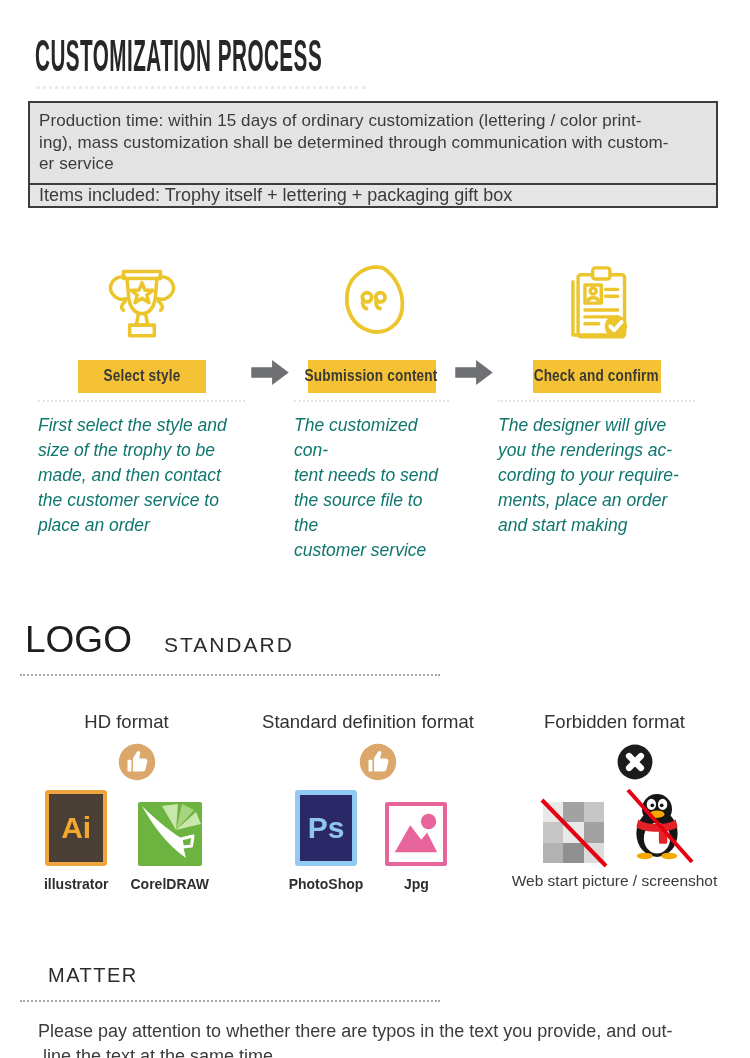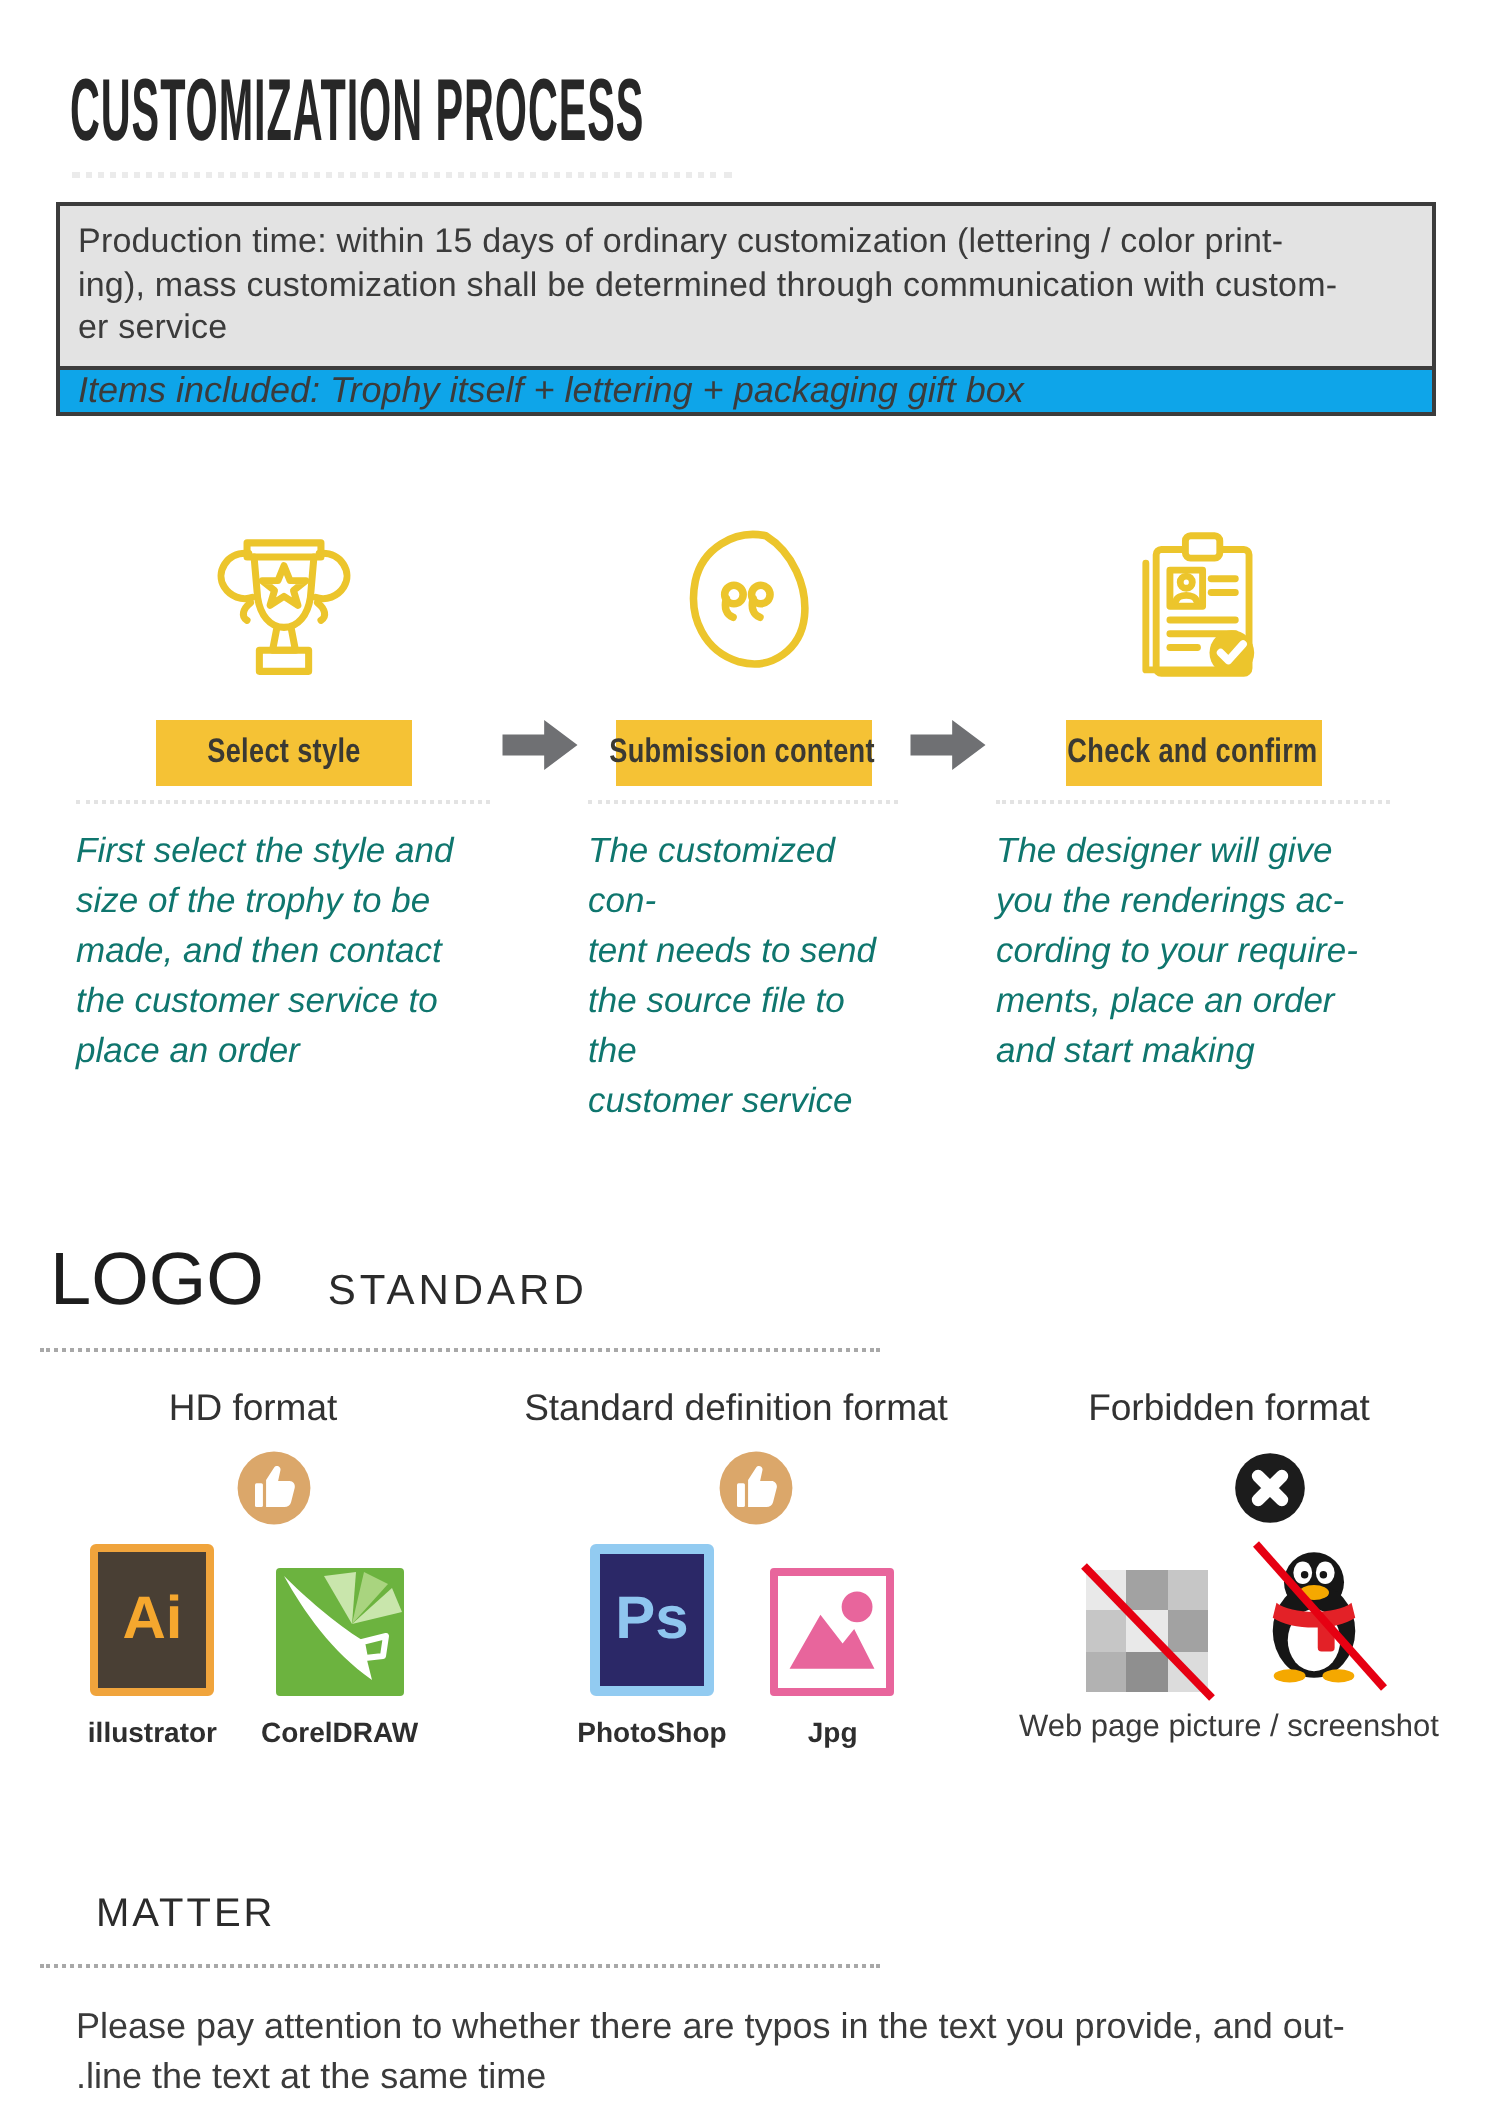--- a/index.html
+++ b/index.html
@@ -14,21 +14,21 @@
     transform:scaleX(0.47); transform-origin:left center;
   }
   .title-underline{ margin:8px 0 0 36px; width:330px; border-top:3px dotted rgba(0,0,0,0.08); }
 
   
   .info-box{ margin:12px 32px 0 28px; border:2px solid #3c3c3c; }
   .info-row-top{
     background:#e3e3e3; border-bottom:2px solid #3c3c3c; padding:7px 25px 8px 9px;
     font-size:17px; line-height:21.5px; white-space:pre-line; color:#3b3b3b; letter-spacing:0.1px;
   }
-  .info-row-bottom{ background:#0ea5e9; padding:0 9px; font-size:18px; color:#3b3b3b;font-style:italic; }
+  .info-row-bottom{ background:#e5e5e5; padding:0 9px; font-size:18px; color:#3b3b3b; }
 
   
   .process{ margin:50px 55px 0 38px; display:flex; justify-content:space-between; }
   .step{ display:flex; flex-direction:column; }
   .step-1{ width:207px; } .step-2{ width:155px; } .step-3{ width:197px; }
   .step-iconbox{ height:92px; display:flex; align-items:center; justify-content:center; }
   .step-btn{
     margin:10px auto 0 auto; width:128px; height:33px; background:#f5c235;
     display:flex; align-items:center; justify-content:center;
   }
@@ -39,21 +39,21 @@
   .step-sep{ margin-top:7px; border-top:2px dotted #e3e3e3; }
   .step-desc{ margin-top:11px; font-size:17.5px; line-height:25px; white-space:pre-line; color:#0f766e;font-style:italic; }
   .flow-arrow{ flex:none; margin-top:102px; }
 
   
   .logo-header{ margin:56px 0 0 25px; display:flex; align-items:baseline; }
   .logo-title{ font-size:37px; font-weight:400; color:#1d1d1d; letter-spacing:0; }
   .logo-subtitle{ margin-left:32px; font-size:21px; font-weight:400; color:#2b2b2b; letter-spacing:2px; }
   .dotted-line{ margin:13px 0 0 20px; width:420px; border-top:2px dotted #a8a8a8; }
 
-  .logo-grid{ margin-top:17px; padding-left:14px; display:grid; grid-template-columns:225px 258px 235px; }
+  .logo-grid{ margin-top:35px; padding-left:14px; display:grid; grid-template-columns:225px 258px 235px; }
   .format-header{ text-align:center; font-size:18.5px; color:#323232; }
   .verdict-row{ margin-top:9px; height:40px; display:flex; justify-content:center; align-items:center; }
   .verdict-shift-sm{ transform:translateX(10px); }
   .verdict-shift-lg{ transform:translateX(20px); }
   .logos-row{ margin-top:8px; display:flex; justify-content:center; align-items:flex-end; gap:22px; }
   .format-item{ display:flex; flex-direction:column; align-items:center; }
   .logo-label{ margin-top:10px; font-size:14px; font-weight:700; color:#2e2e2e; text-align:center; }
   .col3-caption{ margin-top:8px; font-size:15.5px; color:#3a3a3a; text-align:center; white-space:nowrap; }
 
   .tile-ai{
@@ -290,21 +290,21 @@
             <path d="M12,31 C20,37.5 44,37.5 52,31 L54,39 C44,46 20,46 10,39 Z" fill="#e32127"></path>
             <rect x="34" y="40" width="9" height="17" rx="2" fill="#e32127"></rect>
             <ellipse cx="19" cy="70" rx="8.5" ry="3.5" fill="#f5a800"></ellipse>
             <ellipse cx="45" cy="70" rx="8.5" ry="3.5" fill="#f5a800"></ellipse>
           </svg>
           <svg class="slash-overlay" width="74" height="82" viewBox="0 0 74 82">
             <line x1="6" y1="6" x2="70" y2="78" stroke="#e60012" stroke-width="4"></line>
           </svg>
         </div>
       </div>
-      <div class="col3-caption">Web page picture / screenshot</div>
+      <div class="col3-caption">Web start picture / screenshot</div>
     </div>
   </div>
 
   <div class="matter-title">MATTER</div>
   <div class="dotted-line"></div>
   <div class="matter-p">Please pay attention to whether there are typos in the text you provide, and out-
 .line the text at the same time</div>
 
 </div>
 

